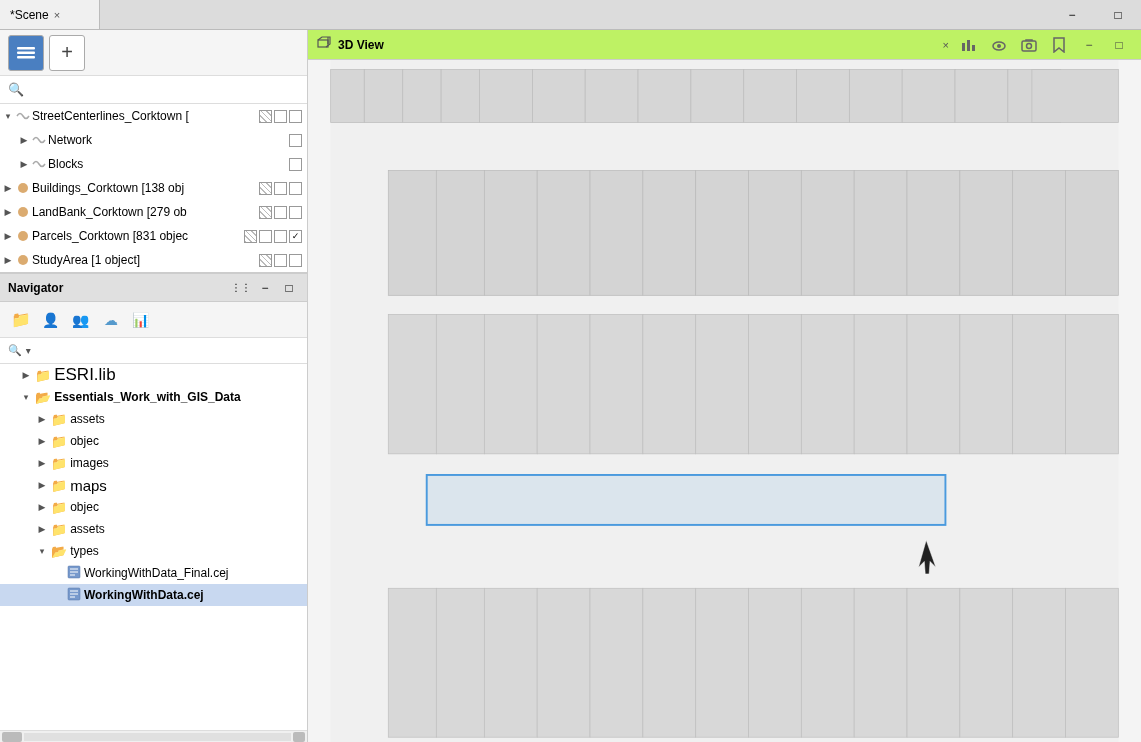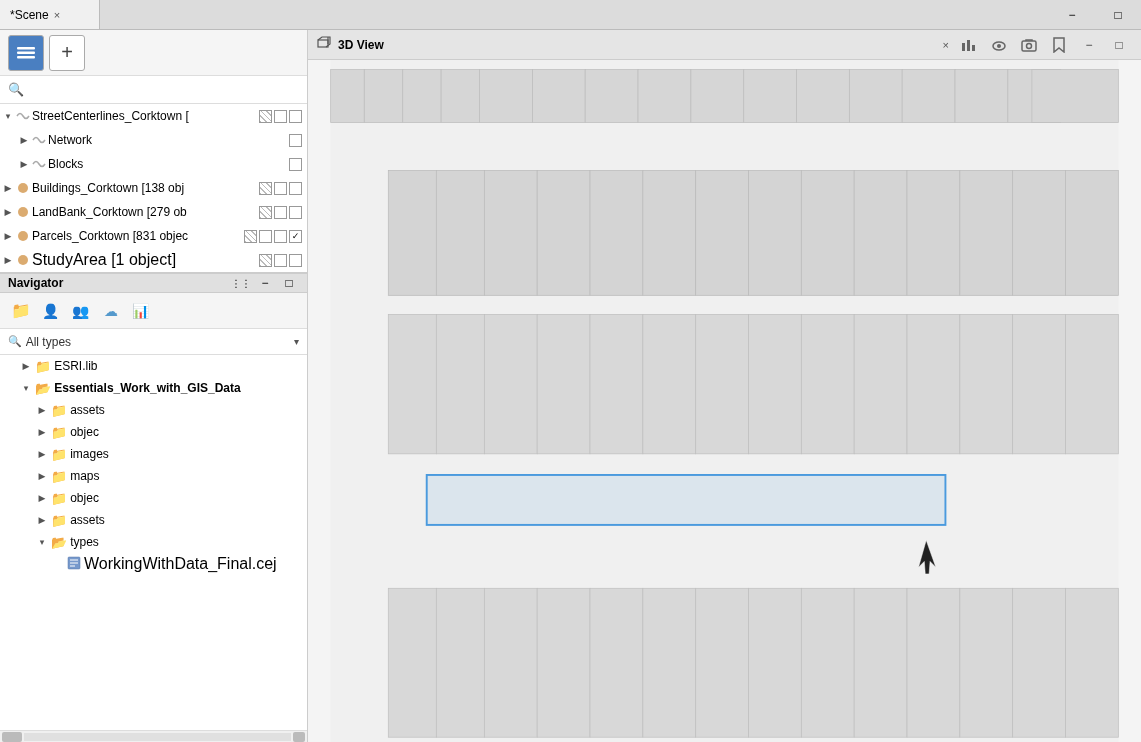--- a/index.html
+++ b/index.html
@@ -138,32 +138,32 @@
           </div>
         </div>
 
         <div style="display:flex; align-items:center; height:24px; padding:0 2px; cursor:pointer;">
           <span style="width:12px; font-size:9px; color:#555; flex-shrink:0; text-align:center;">▶</span>
           <span style="width:14px; height:14px; margin:0 2px; flex-shrink:0;">
             <svg width="14" height="14" viewBox="0 0 14 14">
                 <circle cx="7" cy="7" r="5" fill="#cc8833" opacity="0.7"></circle>
               </svg>
           </span>
-          <span style="flex:1; font-size:16px; overflow:hidden; text-overflow:ellipsis; white-space:nowrap;">StudyArea [1 object]</span>
+          <span style="flex:1; font-size:12px; overflow:hidden; text-overflow:ellipsis; white-space:nowrap;">StudyArea [1 object]</span>
           <div style="display:flex; align-items:center; gap:2px; margin-right:3px;">
             <div style="width:13px; height:13px; border:1px solid #999; background:repeating-linear-gradient(45deg,#bbb 0,#bbb 1px,#fff 1px,#fff 4px); flex-shrink:0;"></div>
             <div style="width:13px; height:13px; border:1px solid #999; background:#fff; display:flex; align-items:center; justify-content:center; font-size:9px; cursor:pointer;"></div>
             <div style="width:13px; height:13px; border:1px solid #999; background:#fff; display:flex; align-items:center; justify-content:center; font-size:9px; cursor:pointer;"></div>
           </div>
         </div>
       </div>
 
       <div style="flex:1; display:flex; flex-direction:column; border-top:2px solid #ccc; min-height:0;">
 
-        <div style="display:flex; align-items:center; height:19px; background:#e0e0e0; border-bottom:1px solid #ccc; padding:0 8px; gap:4px;">
+        <div style="display:flex; align-items:center; height:28px; background:#e0e0e0; border-bottom:1px solid #ccc; padding:0 8px; gap:4px;">
           <span style="font-size:12px; font-weight:600; flex:1;">Navigator</span>
           <div style="width:20px; height:20px; display:flex; align-items:center; justify-content:center; cursor:pointer; font-size:10px;">⋮⋮</div>
           <div style="width:20px; height:20px; display:flex; align-items:center; justify-content:center; cursor:pointer; font-size:12px;">−</div>
           <div style="width:20px; height:20px; display:flex; align-items:center; justify-content:center; cursor:pointer; font-size:12px;">□</div>
         </div>
 
         <div style="display:flex; align-items:center; padding:4px 8px; gap:4px; background:#f5f5f5; border-bottom:1px solid #ddd; height:36px;">
           <div style="width:26px; height:26px; display:flex; align-items:center; justify-content:center; cursor:pointer; font-size:16px; color:#e8a020; border-radius:2px;">
             📁
           </div>
@@ -176,30 +176,29 @@
           <div style="width:26px; height:26px; display:flex; align-items:center; justify-content:center; cursor:pointer; font-size:14px; color:#5599cc; border-radius:2px;">
             ☁
           </div>
           <div style="width:26px; height:26px; display:flex; align-items:center; justify-content:center; cursor:pointer; font-size:14px; color:#5599cc; border-radius:2px;">
             📊
           </div>
         </div>
 
         <div style="display:flex; align-items:center; padding:3px 8px; border-bottom:1px solid #ddd; background:#fff; height:26px;">
           <span style="font-size:11px; color:#666; margin-right:4px;">🔍</span>
-          <span style="flex:1; font-size:12px; color:#333;">All types</span>
           <span style="font-size:10px; cursor:pointer; color:#555;">▾</span>
         </div>
 
         <div style="flex:1; overflow-y:auto; background:#fff; position:relative;">
 
           <div style="display:flex; align-items:center; height:22px; padding-left:20px; cursor:pointer;">
             <span style="width:12px; font-size:9px; color:#555; flex-shrink:0; text-align:center;">▶</span>
             <span style="font-size:13px; margin:0 3px; color:#e8a020;">📁</span>
-            <span style="font-size:12px;">ESRI.lib</span>
+            <span style="font-size:17px;">ESRI.lib</span>
           </div>
 
           <div style="display:flex; align-items:center; height:22px; padding-left:20px; cursor:pointer;">
             <span style="width:12px; font-size:9px; color:#555; flex-shrink:0; text-align:center;">▾</span>
             <span style="font-size:13px; margin:0 3px; color:#e8a020;">📂</span>
             <span style="font-size:12px; font-weight:700;">Essentials_Work_with_GIS_Data</span>
           </div>
 
           <div style="display:flex; align-items:center; height:22px; padding-left:36px; cursor:pointer;">
             <span style="width:12px; font-size:9px; color:#555; flex-shrink:0; text-align:center;">▶</span>
@@ -215,21 +214,21 @@
 
           <div style="display:flex; align-items:center; height:22px; padding-left:36px; cursor:pointer;">
             <span style="width:12px; font-size:9px; color:#555; flex-shrink:0; text-align:center;">▶</span>
             <span style="font-size:13px; margin:0 3px; color:#e8a020;">📁</span>
             <span style="font-size:12px;">images</span>
           </div>
 
           <div style="display:flex; align-items:center; height:22px; padding-left:36px; cursor:pointer;">
             <span style="width:12px; font-size:9px; color:#555; flex-shrink:0; text-align:center;">▶</span>
             <span style="font-size:13px; margin:0 3px; color:#e8a020;">📁</span>
-            <span style="font-size:12px;">maps</span>
+            <span style="font-size:15px;">maps</span>
           </div>
 
           <div style="display:flex; align-items:center; height:22px; padding-left:36px; cursor:pointer;">
             <span style="width:12px; font-size:9px; color:#555; flex-shrink:0; text-align:center;">▶</span>
             <span style="font-size:13px; margin:0 3px; color:#e8a020;">📁</span>
             <span style="font-size:12px;">objec</span>
           </div>
 
           <div style="display:flex; align-items:center; height:22px; padding-left:36px; cursor:pointer;">
             <span style="width:12px; font-size:9px; color:#555; flex-shrink:0; text-align:center;">▶</span>
@@ -244,36 +243,46 @@
           </div>
 
           <div style="display:flex; align-items:center; height:22px; padding-left:52px; cursor:pointer;">
             <span style="width:12px; font-size:9px; color:#555; flex-shrink:0;"></span>
             <span style="font-size:13px; margin:0 3px; color:#6688bb;">
               <svg width="14" height="14" viewBox="0 0 14 14">
                   <rect width="12" height="12" x="1" y="1" rx="1" fill="#7799cc" stroke="#5577aa" stroke-width="0.5"></rect>
                   <path d="M3 4h8M3 7h8M3 10h5" stroke="white" stroke-width="1"></path>
                 </svg>
             </span>
-            <span style="font-size:16px;">WorkingWithData_Final.cej</span>
-          </div>
-
+            <span style="font-size:12px;">WorkingWithData_Final.cej</span>
+          </div>
+
+          <div style="display:flex; align-items:center; height:22px; padding-left:52px; cursor:pointer; background:#c8d8f0;">
+            <span style="width:12px; font-size:9px; color:#555; flex-shrink:0;"></span>
+            <span style="font-size:13px; margin:0 3px; color:#6688bb;">
+              <svg width="14" height="14" viewBox="0 0 14 14">
+                  <rect width="12" height="12" x="1" y="1" rx="1" fill="#7799cc" stroke="#5577aa" stroke-width="0.5"></rect>
+                  <path d="M3 4h8M3 7h8M3 10h5" stroke="white" stroke-width="1"></path>
+                </svg>
+            </span>
+            <span style="font-size:12px; font-weight:700;">WorkingWithData.cej</span>
+          </div>
         </div>
 
         <div style="height:12px; background:#f0f0f0; border-top:1px solid #ddd; display:flex; align-items:center; padding:0 2px;">
           <div style="width:20px; height:10px; background:#bbb; border-radius:2px;"></div>
           <div style="flex:1; height:8px; background:#e0e0e0; margin:0 2px;"></div>
           <div style="width:12px; height:10px; background:#bbb; border-radius:2px;"></div>
         </div>
       </div>
     </div>
 
     <div style="flex:1; display:flex; flex-direction:column; background:#fff; overflow:hidden;">
 
-      <div style="display:flex; align-items:center; height:30px; background:#e5e5e5; border-bottom:1px solid #ccc; padding:0 8px; gap:6px; flex-shrink:0;">
+      <div style="display:flex; align-items:center; height:30px; background:#bef264; border-bottom:1px solid #ccc; padding:0 8px; gap:6px; flex-shrink:0;">
 
         <span style="font-size:13px; color:#444;">
           <svg width="16" height="16" viewBox="0 0 16 16">
               <rect x="2" y="5" width="10" height="7" fill="none" stroke="#555" stroke-width="1.2"></rect>
               <path d="M2 5L6 2h8v7l-4 3" fill="none" stroke="#555" stroke-width="1.2"></path>
               <path d="M12 2v7" stroke="#555" stroke-width="1.2"></path>
             </svg>
         </span>
         <span style="font-size:12px; font-weight:600; flex:1;">3D View</span>
         <span style="font-size:11px; cursor:pointer; color:#555;">×</span>

